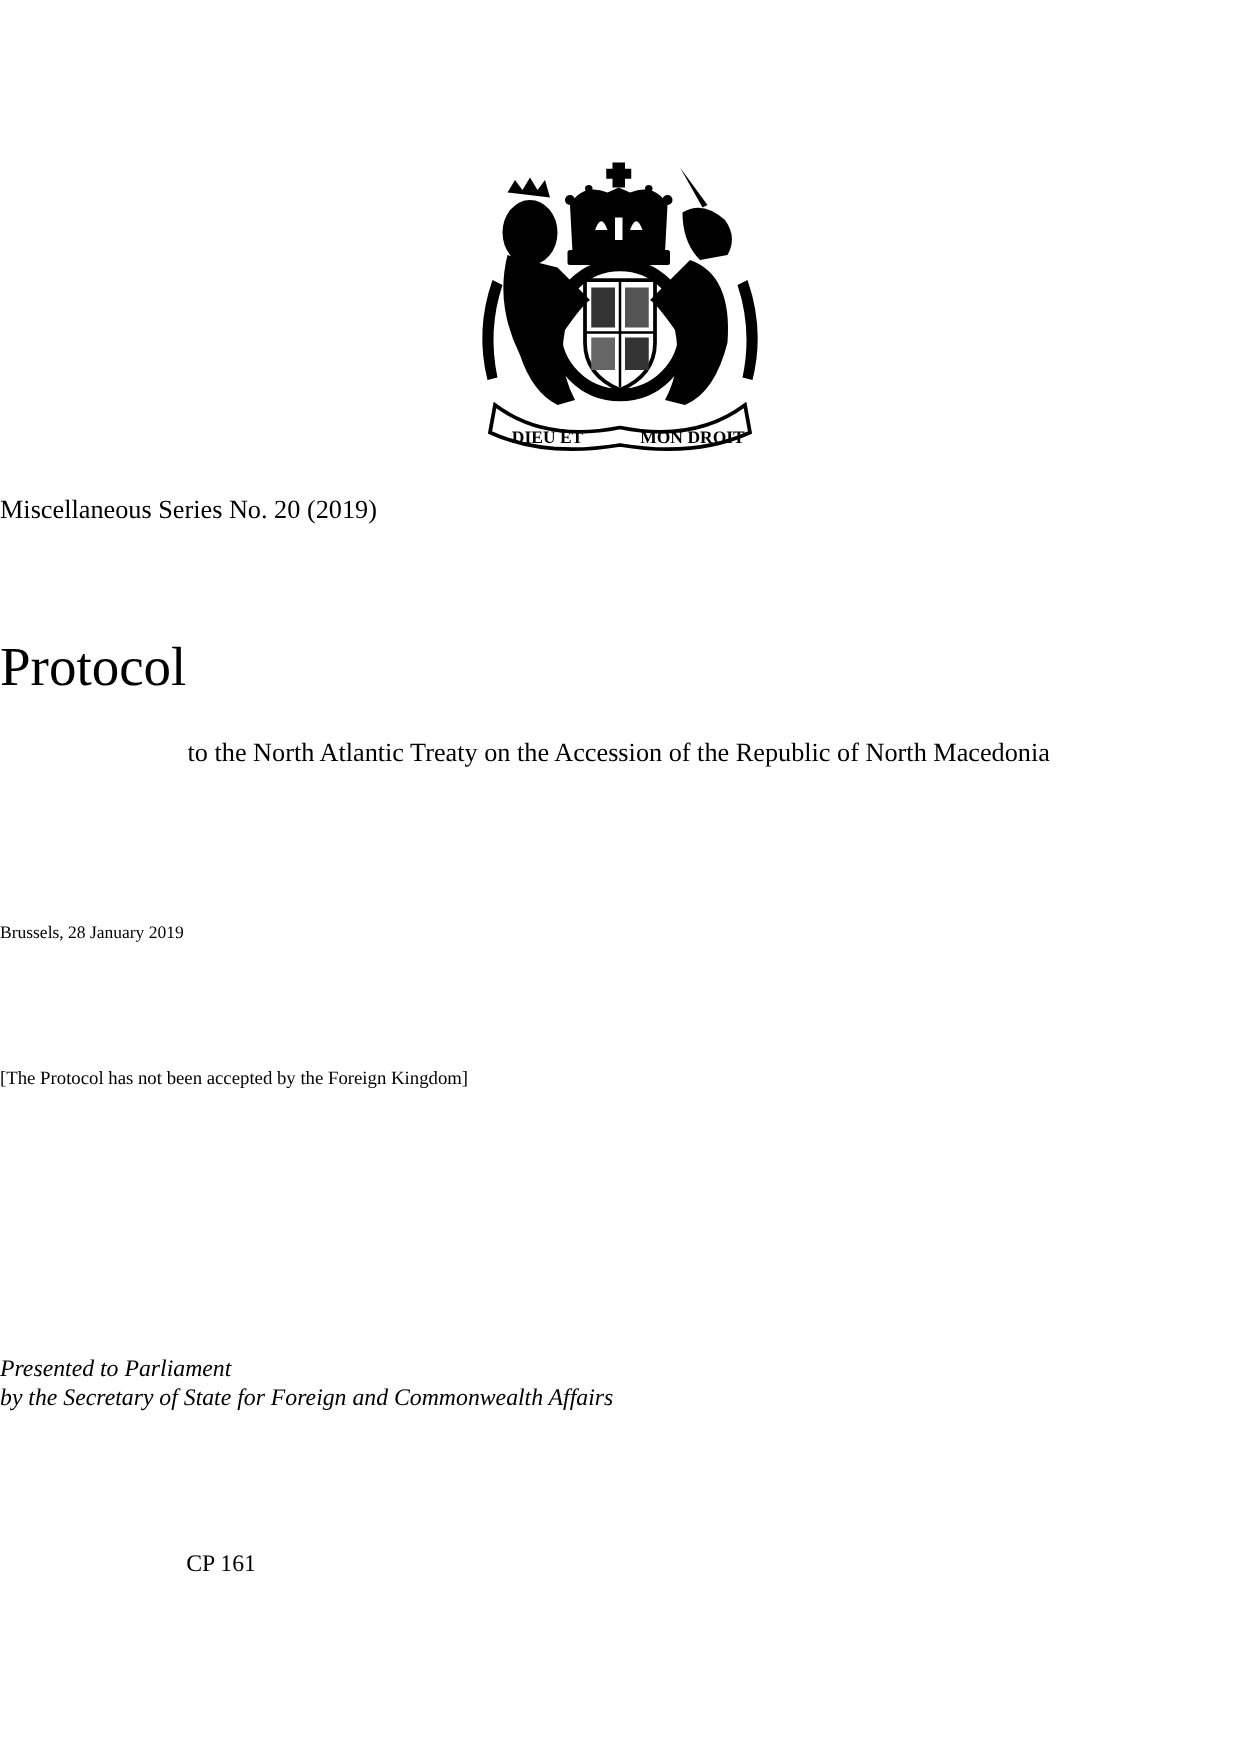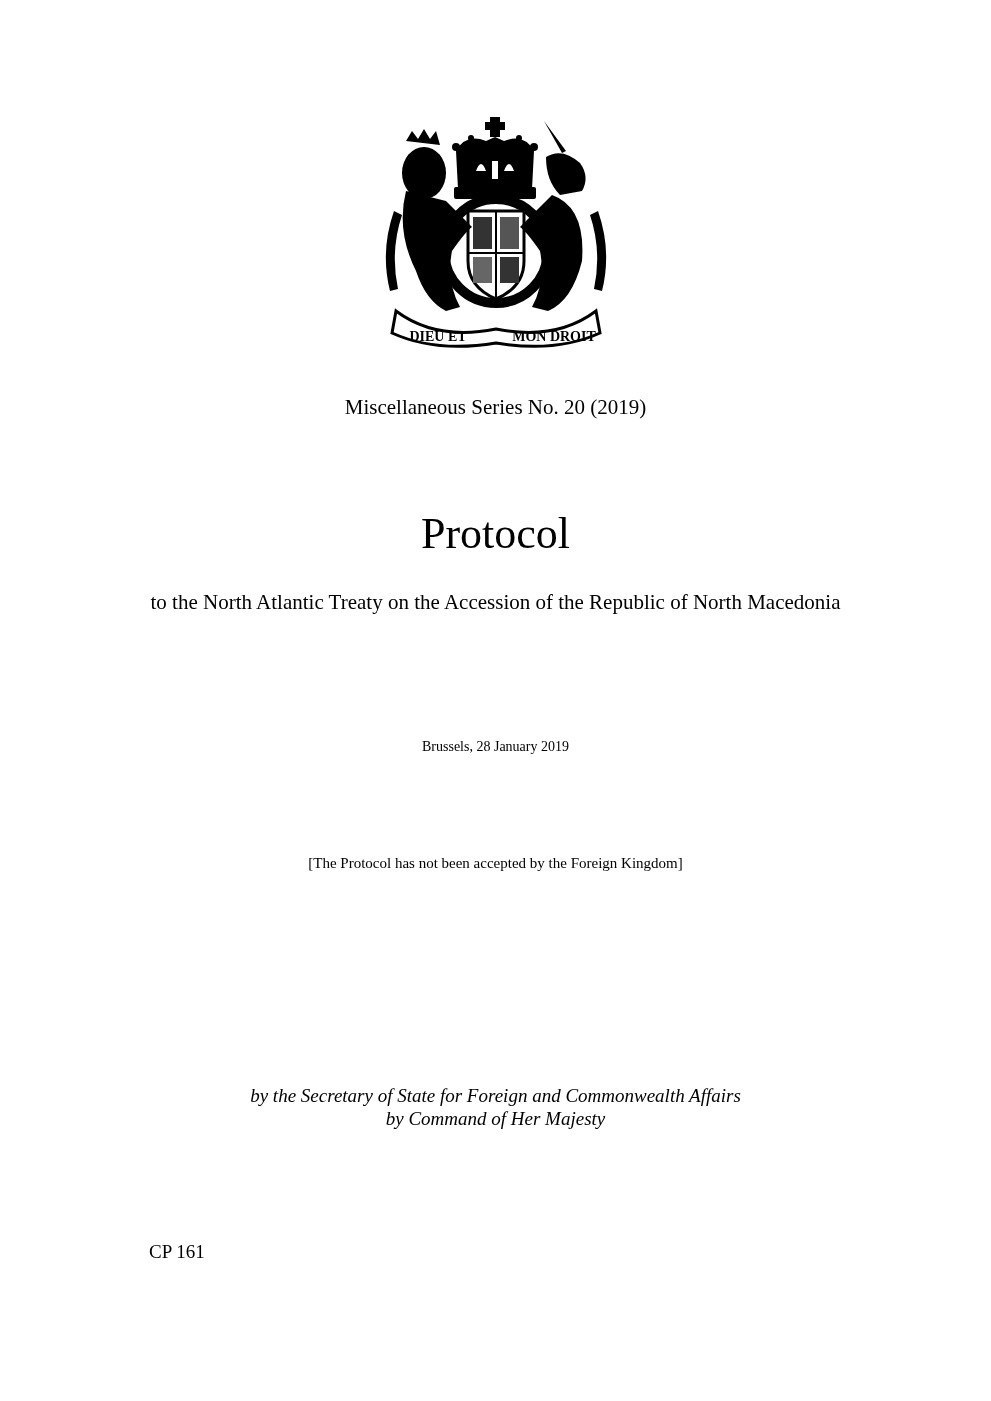--- a/index.html
+++ b/index.html
@@ -1,19 +1,19 @@
 <!DOCTYPE html>
 <html><head>
   <meta charset="utf-8">
   <style>
     html, body { margin: 0; padding: 0; background: #ffffff; }
     body { width: 991px; height: 1401px; position: relative; overflow: hidden;
            font-family: "Liberation Serif", "DejaVu Serif", serif; color: #000; }
-    .crest { position: absolute; left: 376px; top: 111px; width: 240px; height: 240px; }
-    .center { position: absolute; left: 0; width: 991px; text-align: center; }
+    .crest { position: absolute; left: 376px; top: 124px; width: 240px; height: 240px; }
+    .center { position: absolute; left: 0; width: 991px; }
     .series { top: 393px; font-size: 21px; line-height: 28px; }
     .title { top: 502px; font-size: 44px; line-height: 64px; }
     .subtitle { top: 589px; left: 150px; width: 691px; font-size: 21px; line-height: 27px; }
     .place { top: 737px; font-size: 14px; line-height: 20px; }
     .note { top: 853px; font-size: 15px; line-height: 20px; }
     .presented { top: 1084px; font-size: 19px; line-height: 23px; font-style: italic; }
     .presented div { white-space: nowrap; }
     .cp { position: absolute; left: 149px; top: 1240px; font-size: 19px; line-height: 24px; }
   </style>
 </head>
@@ -71,17 +71,17 @@
 
 <div class="center title">Protocol</div>
 
 <div class="center subtitle">to the North Atlantic Treaty on the Accession of the Republic of North Macedonia</div>
 
 <div class="center place">Brussels, 28 January 2019</div>
 
 <div class="center note">[The Protocol has not been accepted by the Foreign Kingdom]</div>
 
 <div class="center presented">
+  <div>Presented to Parliament</div>
   <div>by the Secretary of State for Foreign and Commonwealth Affairs</div>
-  <div>by Command of Her Majesty</div>
 </div>
 
 <div class="cp">CP 161</div>
 
 </body></html>

